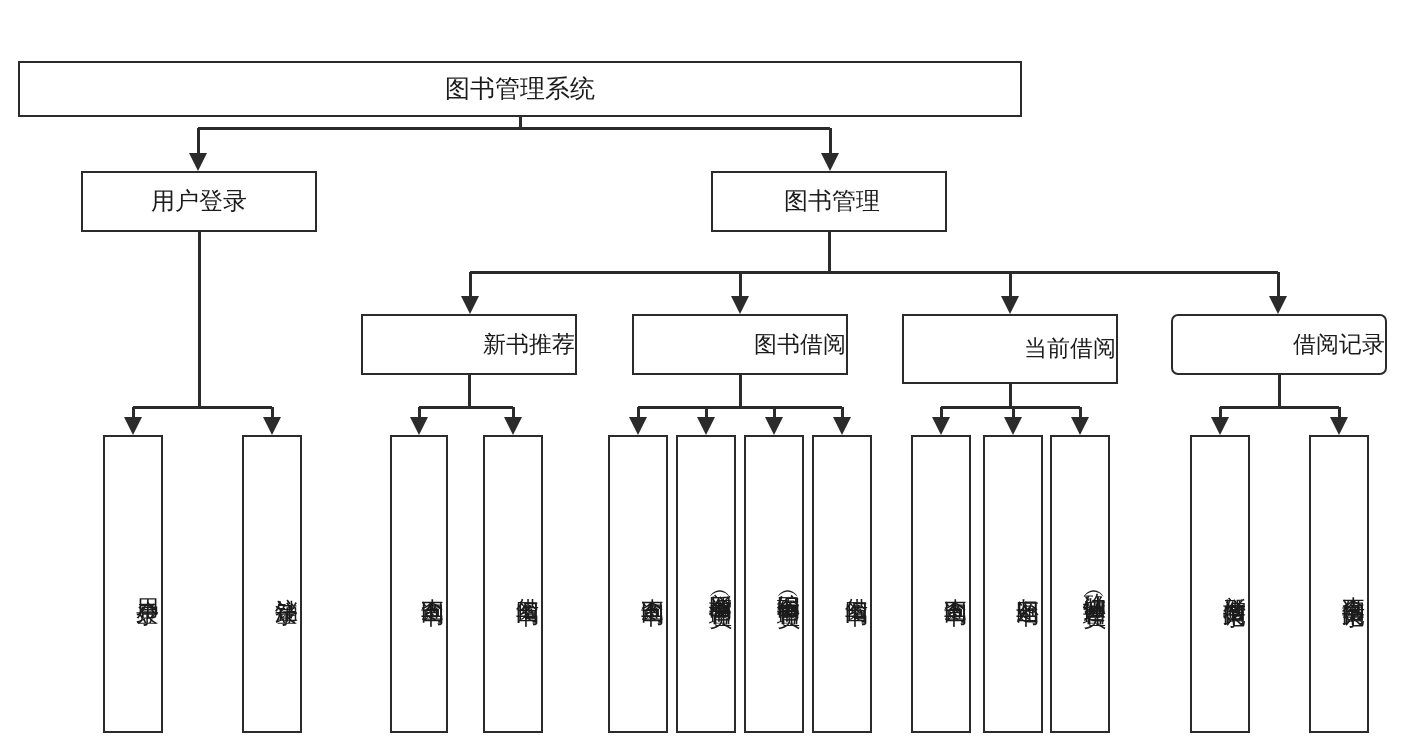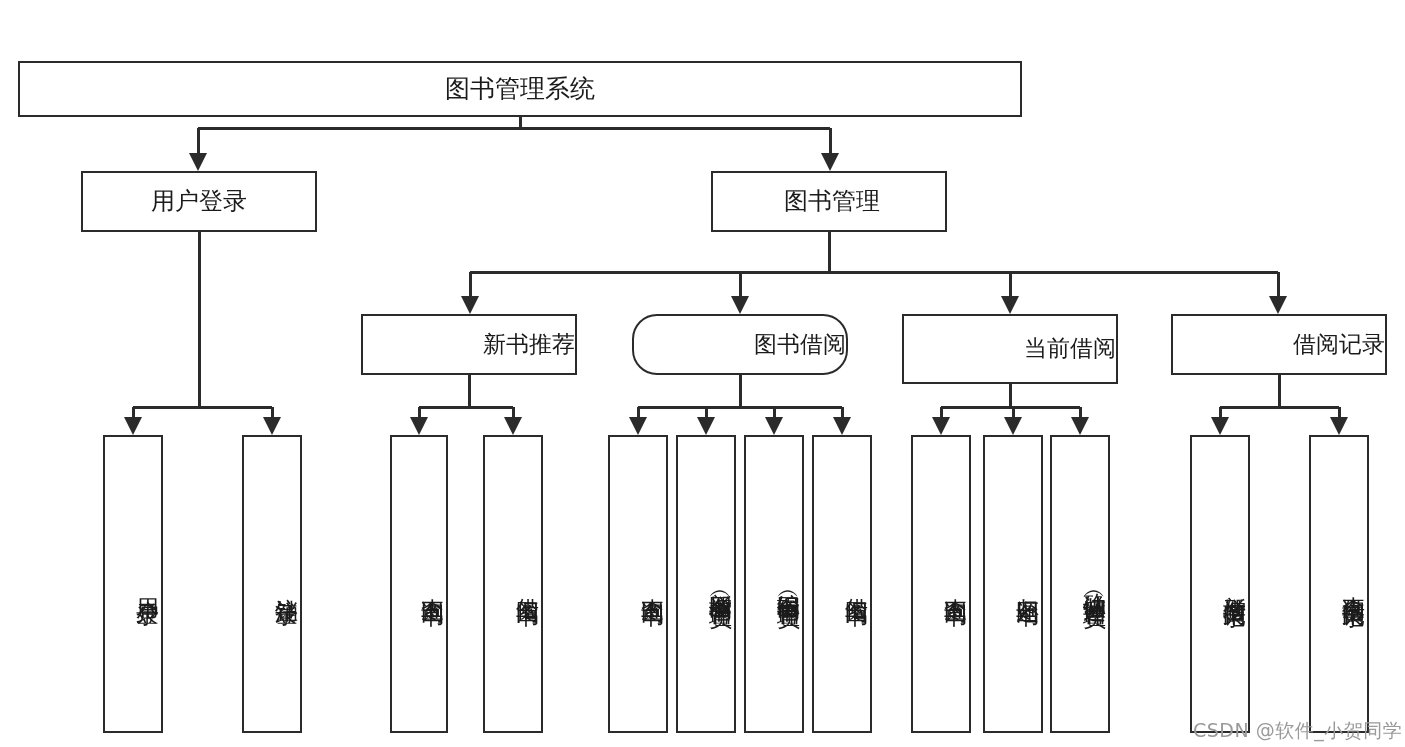--- a/index.html
+++ b/index.html
@@ -138,27 +138,27 @@
       </div>
       <div class="node level-1" style="left: 81px; top: 171px; width: 236px; height: 61px;">
         <span class="leaf-text">用户登录</span>
       </div>
       <div class="node level-1" style="left: 711px; top: 171px; width: 236px; height: 61px; padding-left: 6px;">
         <span class="leaf-text">图书管理</span>
       </div>
       <div class="node level-2" style="left: 361px; top: 314px; width: 216px; height: 61px;">
         <span class="leaf-text">新书推荐</span>
       </div>
-      <div class="node level-2" style="left: 632px; top: 314px; width: 216px; height: 61px; border-radius: 25px;">
+      <div class="node level-2" style="left: 632px; top: 314px; width: 216px; height: 61px;">
         <span class="leaf-text">图书借阅</span>
       </div>
       <div class="node level-2" style="left: 902px; top: 314px; width: 216px; height: 70px;">
         <span class="leaf-text">当前借阅</span>
       </div>
-      <div class="node level-2" style="left: 1171px; top: 314px; width: 216px; height: 61px;">
+      <div class="node level-2" style="left: 1171px; top: 314px; width: 216px; height: 61px; border-radius: 7px;">
         <span class="leaf-text">借阅记录</span>
       </div>
       <div class="node leaf" style="left: 103px; top: 435px; width: 60px; height: 298px;">
         <span class="leaf-text">用户登录</span>
       </div>
       <div class="node leaf" style="left: 242px; top: 435px; width: 60px; height: 298px;">
         <span class="leaf-text">注销登录</span>
       </div>
       <div class="node leaf" style="left: 390px; top: 435px; width: 58px; height: 298px;">
         <span class="leaf-text">查询图书</span>
@@ -188,15 +188,14 @@
         <span class="leaf-text">确认归还（管理员）</span>
       </div>
       <div class="node leaf leaf-long" style="left: 1190px; top: 435px; width: 60px; height: 298px;">
         <span class="leaf-text">新增借阅记录</span>
       </div>
       <div class="node leaf leaf-long" style="left: 1309px; top: 435px; width: 60px; height: 298px;">
         <span class="leaf-text">查询借阅记录</span>
       </div>
     </div>
 
-  <div class="watermark" style="left: 1193px; top: 718px;">CSDN @软件_小贺同学</div>
 
 </div>
 
 </body></html>

